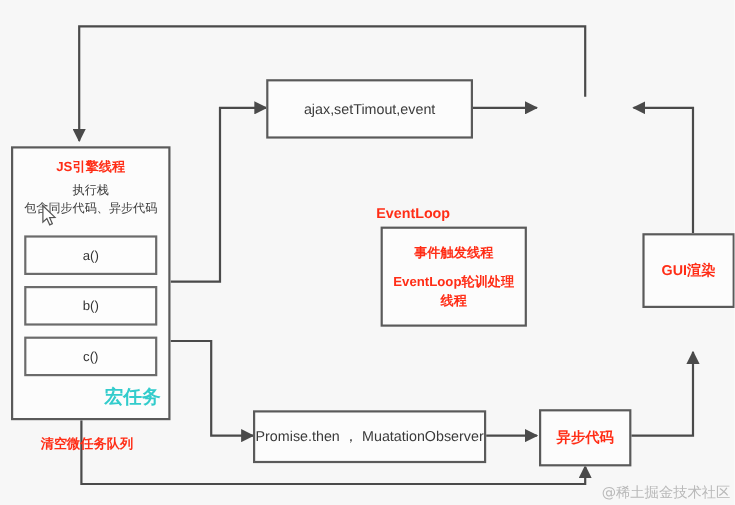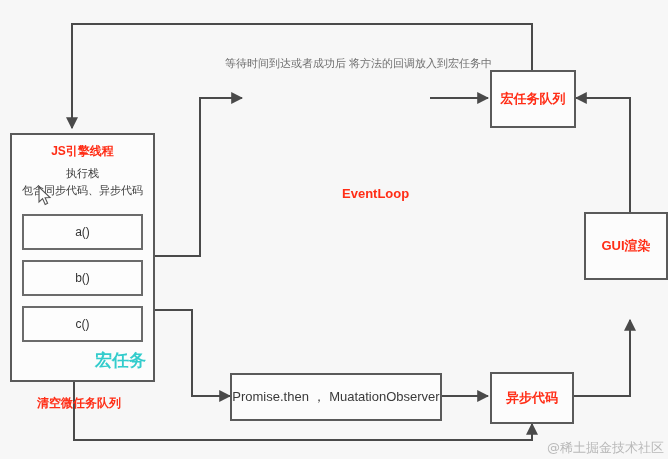--- a/index.html
+++ b/index.html
@@ -111,21 +111,20 @@
 
       <path d="M 572 396 L 630 396 L 630 320" marker-end="url(#arrow)"></path>
 
       <path d="M 630 212 L 630 98 L 576 98" marker-end="url(#arrow)"></path>
 
       <path d="M 74 382 L 74 440 L 532 440 L 532 424" marker-end="url(#arrow)"></path>
     </g>
   </svg>
 
 
-  <div class="lbl gray-txt edge-note" style="left:225px; top:57px;">等待时间到达或者成功后 将方法的回调放入到宏任务中</div>
 
 
   <div class="lbl red-bold title-note" style="left:37px; top:396px;">清空微任务队列</div>
 
   <div class="box" style="left:10px; top:133px; width:145px; height:249px; justify-content:flex-start; padding-top:9px;">
     <div class="lbl red-bold js-title" style="position:relative; left:0; top:0;">JS引擎线程</div>
     <div class="lbl dark-txt js-sub" style="position:relative; left:0; top:0; margin-top:8px;">执行栈</div>
     <div class="lbl dark-txt js-sub" style="position:relative; left:0; top:0; margin-top:3px;">包含同步代码、异步代码</div>
   </div>
 
@@ -134,27 +133,32 @@
   </div>
   <div class="inner-box" style="left:22px; top:260px; width:121px; height:36px;">
     <span>b()</span>
   </div>
   <div class="inner-box" style="left:22px; top:306px; width:121px; height:36px;">
     <span>c()</span>
   </div>
 
   <div class="lbl cyan-txt" style="left:95px; top:350px; font-size:17px;">宏任务</div>
 
+  <div class="box" style="left:242px; top:72px; width:188px; height:54px;">
+    <span class="dark-txt" style="font-size:13px;">ajax,setTimout,event</span>
+  </div>
 
-  <div class="box" style="left:490px; top:70px; width:86px; height:58px;">
-    <span class="red-bold queue-txt">宏任务队列</span>
-  </div>
 
   <div class="lbl red-bold" style="left:342px; top:186px; font-size:13px;">EventLoop</div>
 
+  <div class="box" style="left:346px; top:206px; width:133px; height:91px;">
+    <span class="red-bold el-line">事件触发线程</span>
+    <span class="red-bold el-line" style="margin-top:9px;">EventLoop轮训处理</span>
+    <span class="red-bold el-line">线程</span>
+  </div>
 
   <div class="box" style="left:584px; top:212px; width:84px; height:68px;">
     <span class="red-bold queue-txt">GUI渲染</span>
   </div>
 
   <div class="box" style="left:230px; top:373px; width:212px; height:48px;">
     <span class="dark-txt" style="font-size:13px;">Promise.then ， MuatationObserver</span>
   </div>
 
   <div class="box" style="left:490px; top:372px; width:84px; height:52px;">

